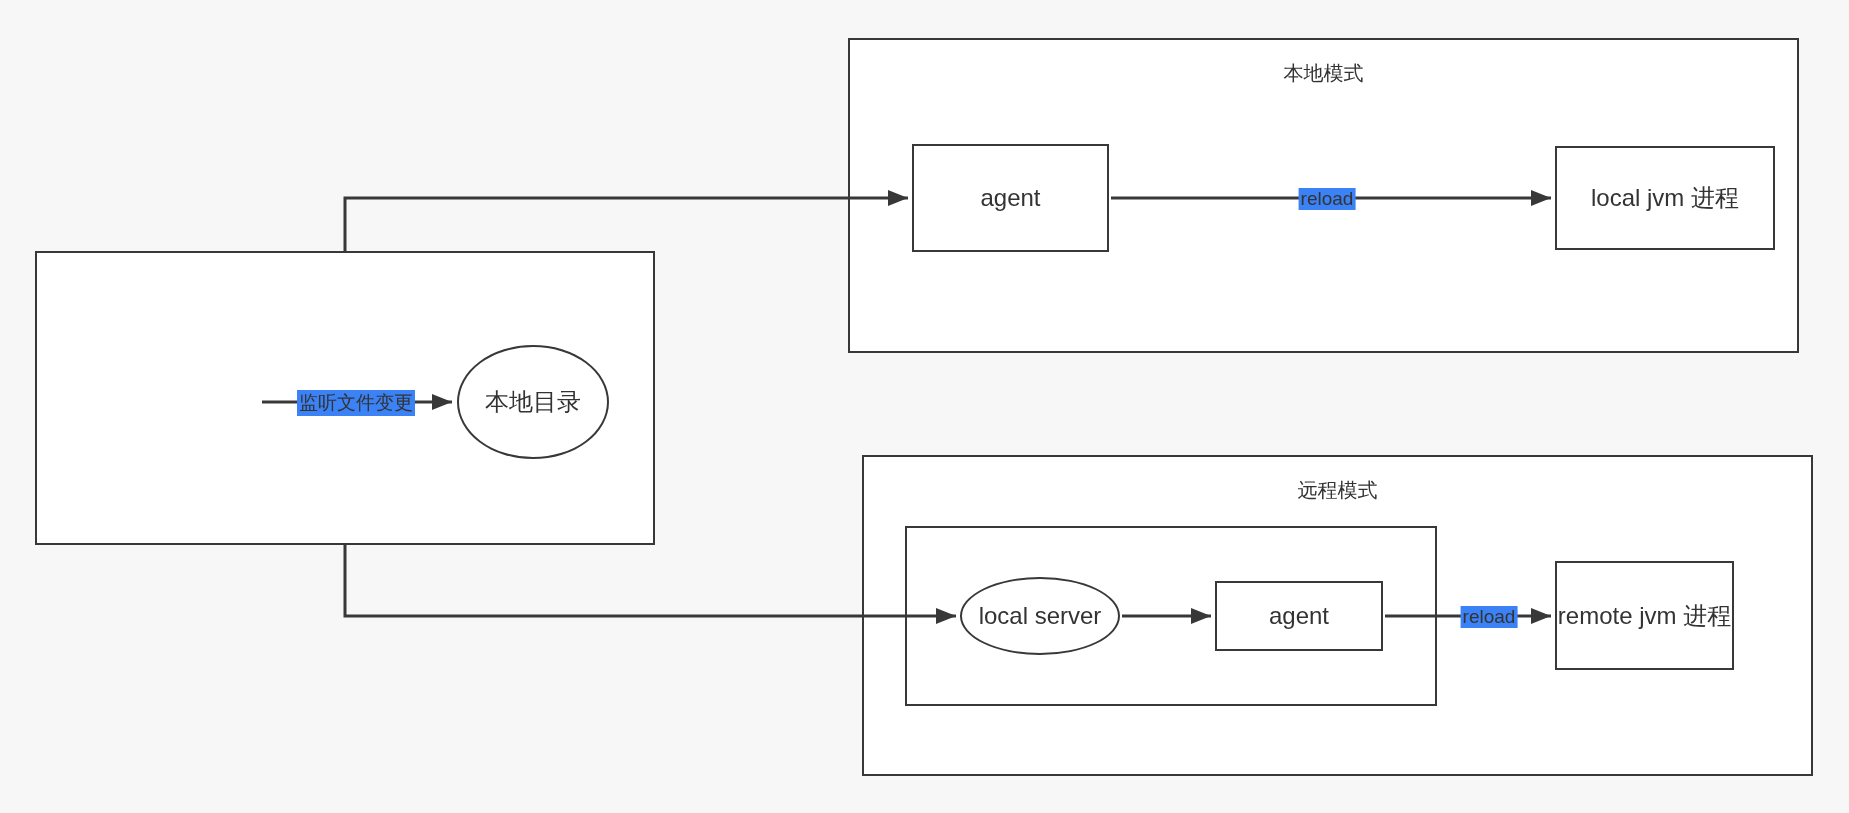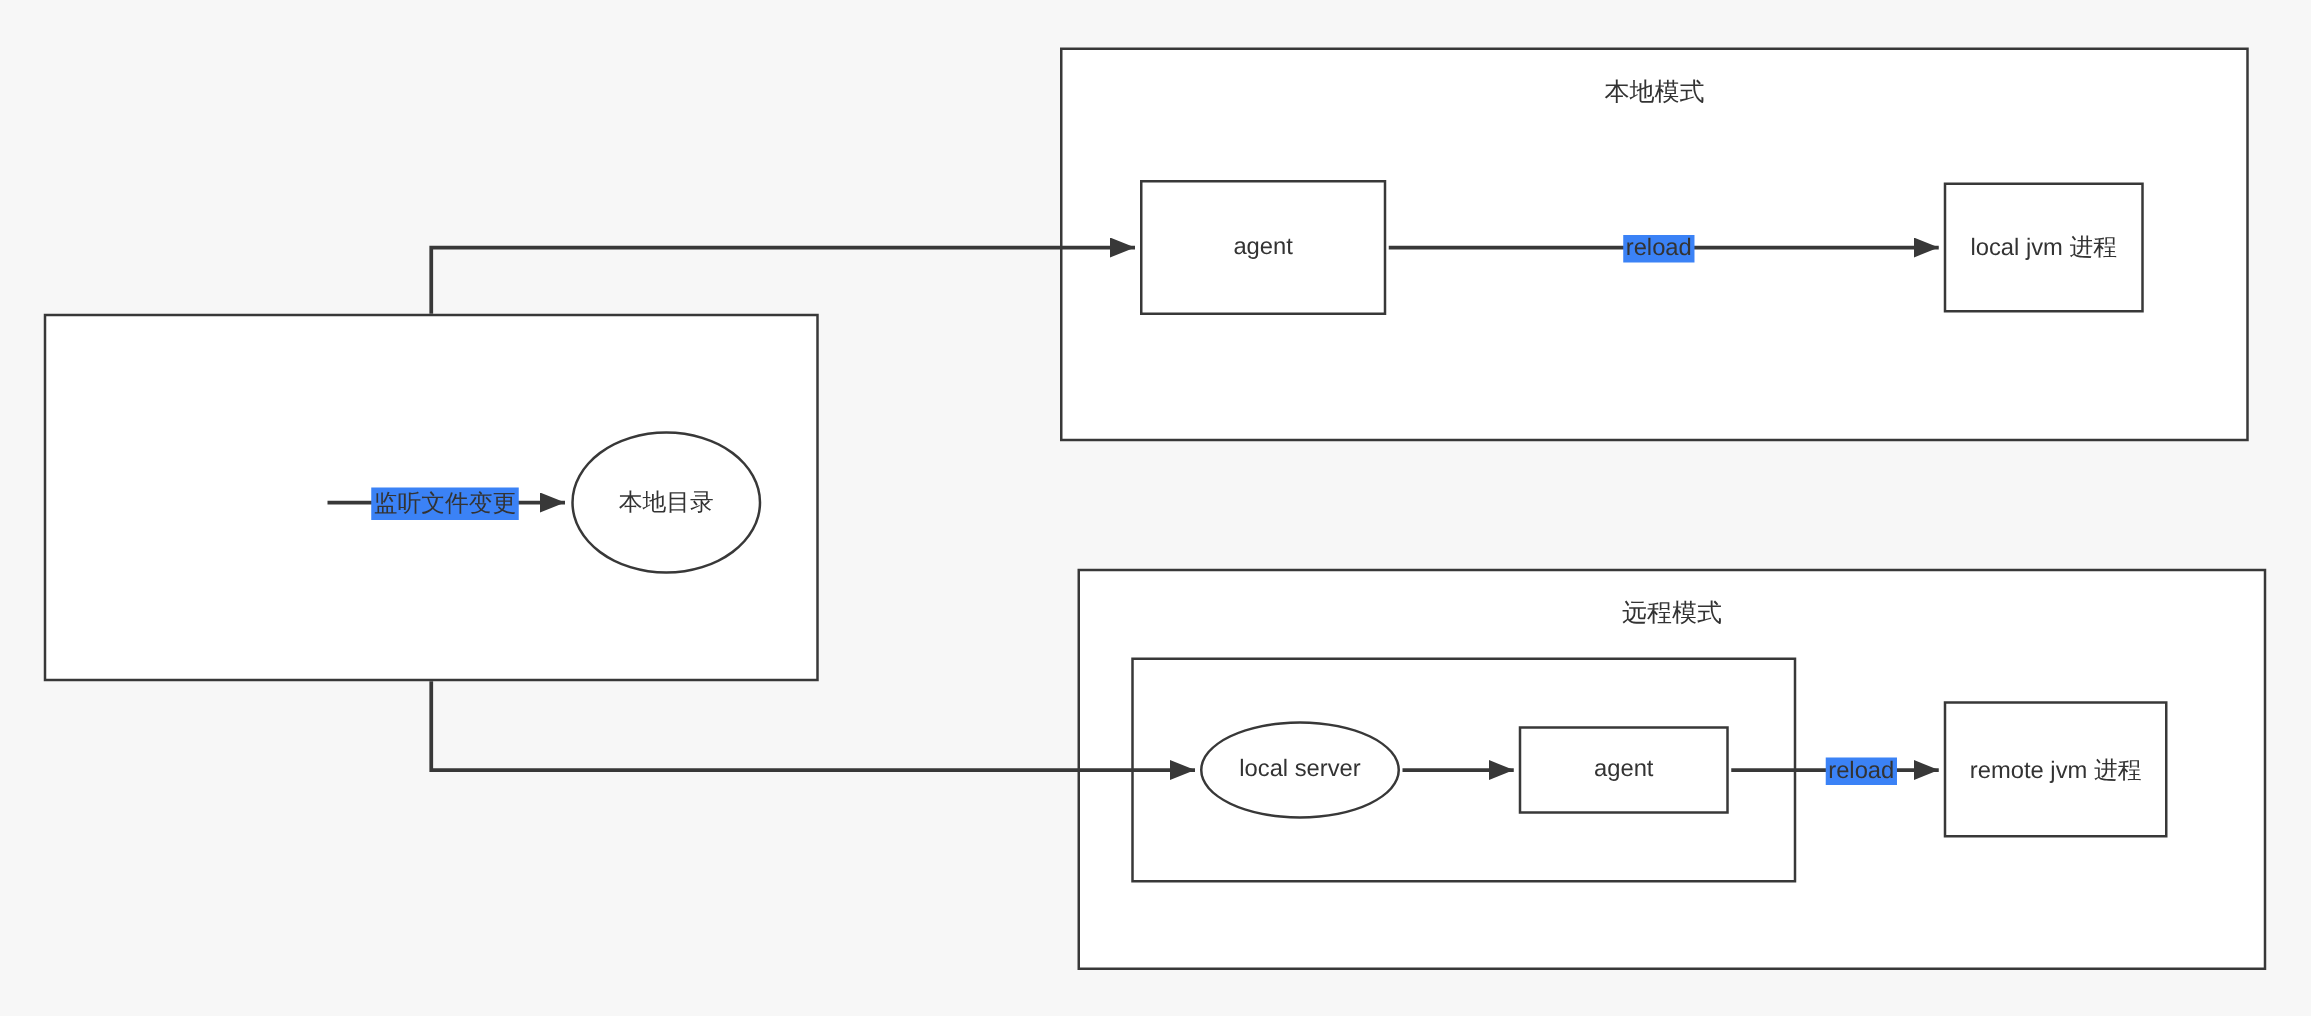--- a/index.html
+++ b/index.html
@@ -8,21 +8,21 @@
     background:#f7f7f7; overflow:hidden;
     font-family:"Liberation Sans","DejaVu Sans",sans-serif;
     color:#333333;
   }
   .box {
     position:absolute; background:#ffffff;
     border:2.5px solid #383838; box-sizing:border-box;
   }
   .node {
     display:flex; align-items:center; justify-content:center;
-    font-size:19px; z-index:1; text-align:center;
+    font-size:24px; z-index:1; text-align:center;
   }
   .group { z-index:0; }
   .ellipse { border-radius:50%; }
   .group-title {
     position:absolute; left:0; right:0; top:20px;
     text-align:center; font-size:20px; z-index:1;
   }
   .edges {
     position:absolute; left:0; top:0; z-index:2; pointer-events:none;
   }
@@ -45,21 +45,21 @@
   </div>
 
   <div class="box group" style="left:848px; top:38px; width:951px; height:315px;">
     <div class="group-title">本地模式</div>
   </div>
 
   <div class="box node" style="left:912px; top:144px; width:197px; height:108px;">
     <span>agent</span>
   </div>
 
-  <div class="box node" style="left:1555px; top:146px; width:160px; height:104px;">
+  <div class="box node" style="left:1555px; top:146px; width:220px; height:104px;">
     <span>local jvm 进程</span>
   </div>
 
   <div class="box group" style="left:862px; top:455px; width:951px; height:321px;">
     <div class="group-title">远程模式</div>
   </div>
 
   <div class="box group" style="left:905px; top:526px; width:532px; height:180px;"></div>
 
   <div class="box node ellipse" style="left:960px; top:577px; width:160px; height:78px;">

